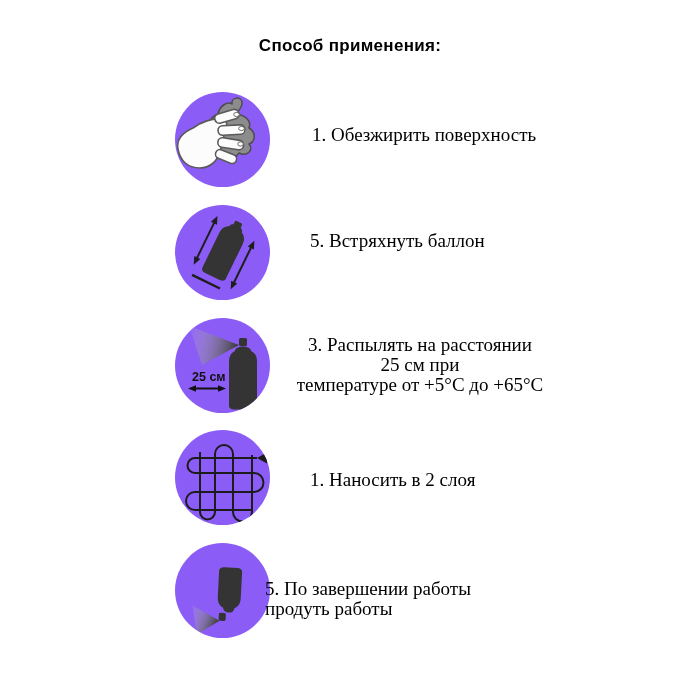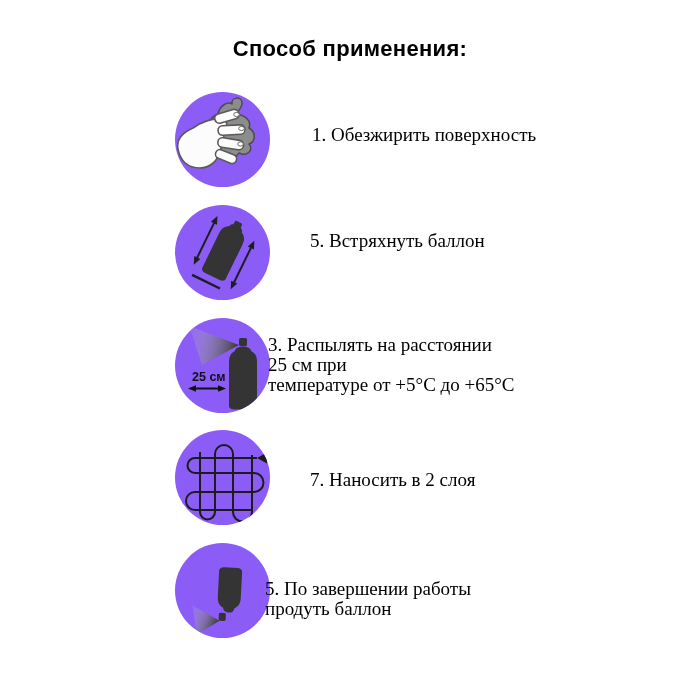--- a/index.html
+++ b/index.html
@@ -2,32 +2,32 @@
 <html><head>
 <meta charset="utf-8">
 <style>
   html,body{margin:0;padding:0;background:#fff;}
   .page{
     position:relative;width:700px;height:700px;background:#ffffff;
     font-family:"Liberation Sans",sans-serif;color:#000;overflow:hidden;
   }
   .title{
     position:absolute;top:36px;left:0;width:700px;margin:0;
-    text-align:center;font-size:22px;font-weight:bold;letter-spacing:.3px;
+    text-align:center;font-size:17px;font-weight:bold;letter-spacing:.3px;
   }
   .circle{
     position:absolute;left:175px;width:95px;height:95px;border-radius:50%;
     background:#8b5cf6;overflow:hidden;
   }
   .circle svg{position:absolute;left:0;top:0;width:95px;height:95px;}
   .c1{top:92px}.c2{top:205px}.c3{top:318px}.c4{top:430px}.c5{top:543px}
   .step-text{position:absolute;font-size:19px;line-height:20px;font-family:Liberation Serif, serif;}
   .t1{left:312px;top:125px}
   .t2{left:310px;top:231px}
-  .t3{left:268px;top:335px;width:280px;}
+  .t3{left:280px;top:335px;width:280px;text-align:center}
   .t4{left:310px;top:470px}
   .t5{left:265px;top:579px;width:285px;text-align:left}
 </style>
 </head>
 <body>
 
 <div class="page">
 
   <h1 class="title">Способ применения:</h1>
 
@@ -115,21 +115,21 @@
   <div class="circle c4">
     <svg viewBox="0 0 95 95">
       <g fill="none" stroke="#1c1c1c" stroke-width="2">
         <path d="M82,28 H20 A7.5,7.5 0 0 0 20,43 H79 A9.5,9.5 0 0 1 79,62 H20 A9,9 0 0 0 20,80 H78"></path>
         <path d="M25,22 V82 A7.5,7.5 0 0 0 40,82 V24 A9,9 0 0 1 58,24 V82 A9.5,9.5 0 0 0 77,82 V25"></path>
       </g>
       <path d="M82,28 L92,22.5 L92,33.5 Z" fill="#1c1c1c"></path>
     </svg>
   </div>
   <div class="step-text t4">
-    <div>7. Наносить в 2 слоя</div>
+    <div>1. Наносить в 2 слоя</div>
   </div>
 
   <div class="circle c5">
     <svg viewBox="0 0 95 95">
       <defs>
         <linearGradient id="g5" gradientUnits="userSpaceOnUse" x1="45" y1="77" x2="18" y2="68">
           <stop offset="0" stop-color="#3d3d3d"></stop>
           <stop offset="1" stop-color="#c6c6c6" stop-opacity="0.15"></stop>
         </linearGradient>
       </defs>
@@ -139,16 +139,16 @@
           <path d="M43,28 C43,26 45,24.5 48,24.5 H61 C64,24.5 66,26 66,28
                    V54 C66,60 64,63 60,65 C60,71 49,71 49,65
                    C45,63 43,60 43,54 Z"></path>
           <rect x="45" y="70" width="7" height="8" rx="1.5"></rect>
         </g>
       </g>
     </svg>
   </div>
   <div class="step-text t5">
     <div>5. По завершении работы</div>
-    <div>продуть баллон</div>
+    <div>продуть работы</div>
   </div>
 
 </div>
 
 </body></html>

